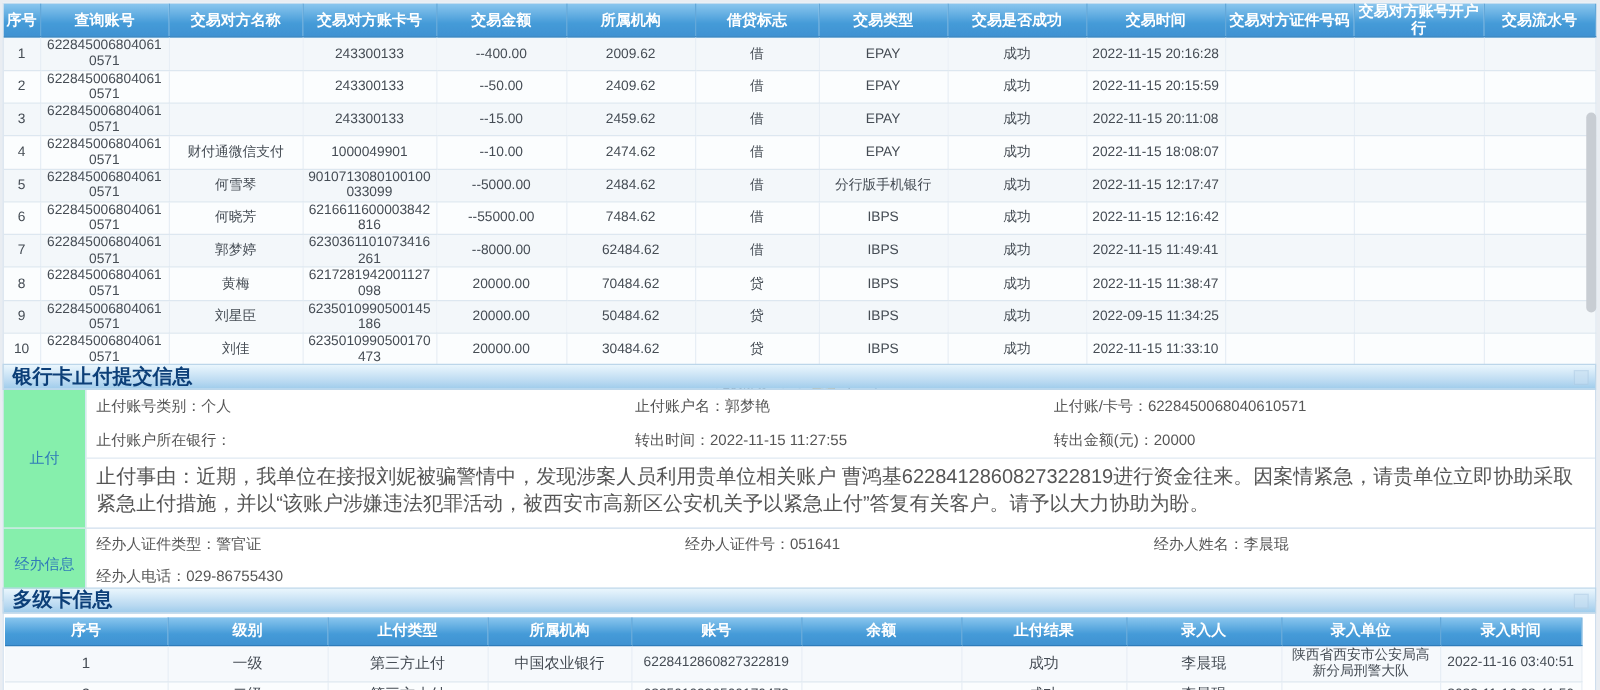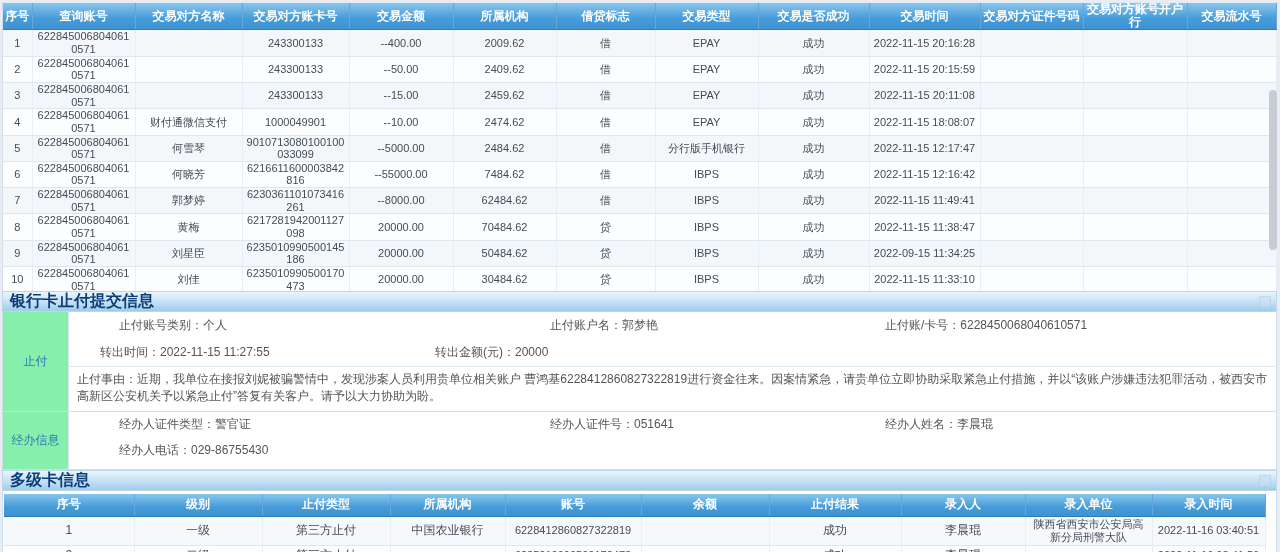--- a/index.html
+++ b/index.html
@@ -71,25 +71,25 @@
   .info-wrap { background:#fff; border:1px solid #cfdeed; border-top:none; }
   .info-row { display:flex; align-items:stretch; }
   .info-row + .info-row { border-top:1px solid #cfdeed; }
   .info-label {
     width:66px; flex:0 0 66px; background:#86efac; color:#2f7ab8; font-size:12px;
     display:flex; align-items:center; justify-content:center;
     border-right:1px solid #d6e6f2;
   }
   .info-content { flex:1; display:flex; flex-direction:column; }
   .f-row { display:flex; height:27px; align-items:center; font-size:12px; color:#555; padding-left:8px; }
-  .f-row.short { height:26px; }
-  .f-col1 { width:408px;margin-left:42px; } .f-col2 { width:335px;margin-left:23px; } .f-col3 { flex:1; }
+  .f-row.short { height:26px;gap:40px; }
+  .f-col1 { width:408px; } .f-col2 { width:335px;margin-left:23px; } .f-col3 { flex:1; }
   .reason {
     border-top:1px solid #dfe9f2; padding:4px 8px 6px 8px;
-    font-size:12px; color:#555; line-height:1.4;
+    font-size:16px; color:#555; line-height:1.4;
   }
   .jb-pad { height:5px; }
   
   .mc-wrap { background:#fff; border:1px solid #cfdeed; border-top:none; padding:3px 0 0 1px; min-height:62px; }
   .mc-table { width:1261px; }
   .mc-table th {
     height:22px;
     background:linear-gradient(#8ac6ee,#459bd8 60%,#3f92d2);
     color:#fff; font-size:12px; font-weight:bold;
     border-right:1px solid #63a8d9; border-bottom:1px solid #2e7cba;
@@ -322,20 +322,21 @@
   <div class="info-wrap">
     <div class="info-row">
       <div class="info-label">止付</div>
       <div class="info-content">
         <div class="f-row">
           <span class="f-col1">止付账号类别：个人</span>
           <span class="f-col2">止付账户名：郭梦艳</span>
           <span class="f-col3">止付账/卡号：6228450068040610571</span>
         </div>
         <div class="f-row">
+          <span class="f-col1">止付账户所在银行：</span>
           <span class="f-col2">转出时间：2022-11-15 11:27:55</span>
           <span class="f-col3">转出金额(元)：20000</span>
         </div>
         <div class="reason">止付事由：近期，我单位在接报刘妮被骗警情中，发现涉案人员利用贵单位相关账户 曹鸿基6228412860827322819进行资金往来。因案情紧急，请贵单位立即协助采取紧急止付措施，并以“该账户涉嫌违法犯罪活动，被西安市高新区公安机关予以紧急止付”答复有关客户。请予以大力协助为盼。</div>
       </div>
     </div>
     <div class="info-row">
       <div class="info-label">经办信息</div>
       <div class="info-content">
         <div class="f-row short">

